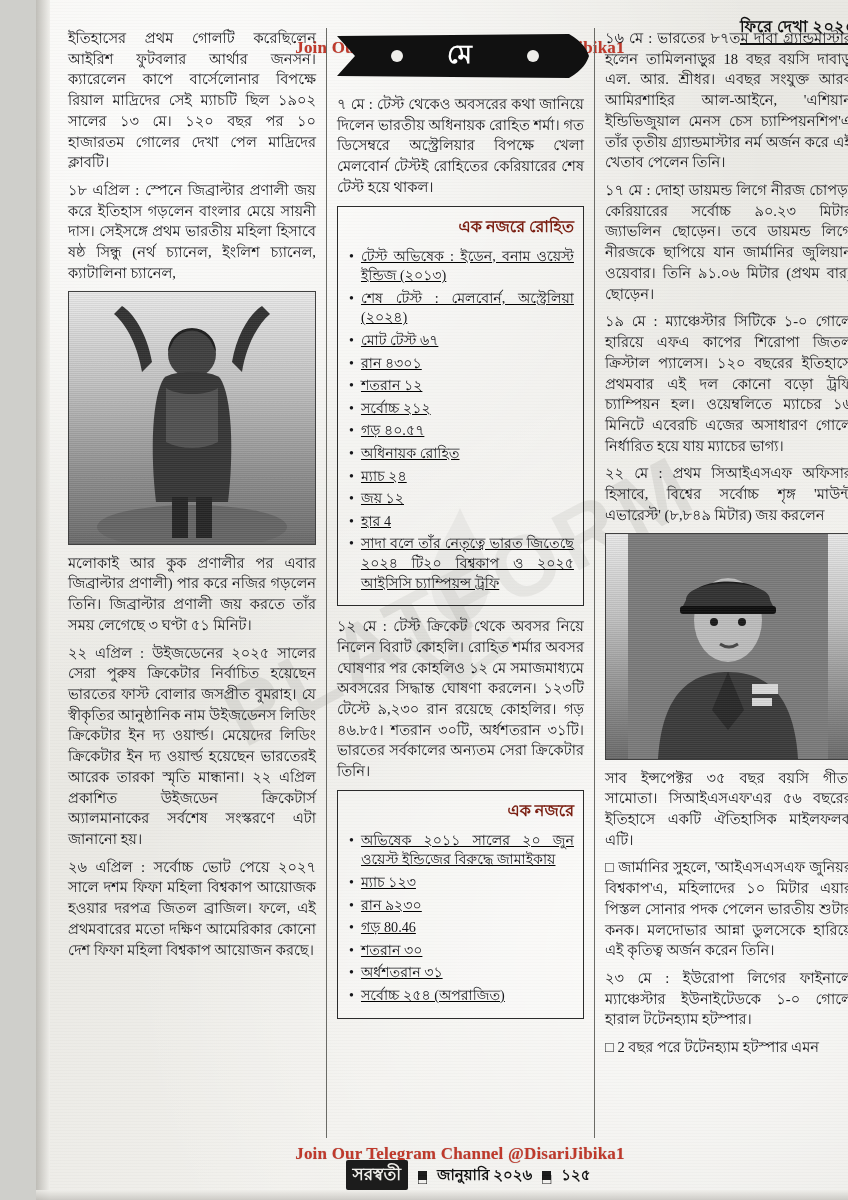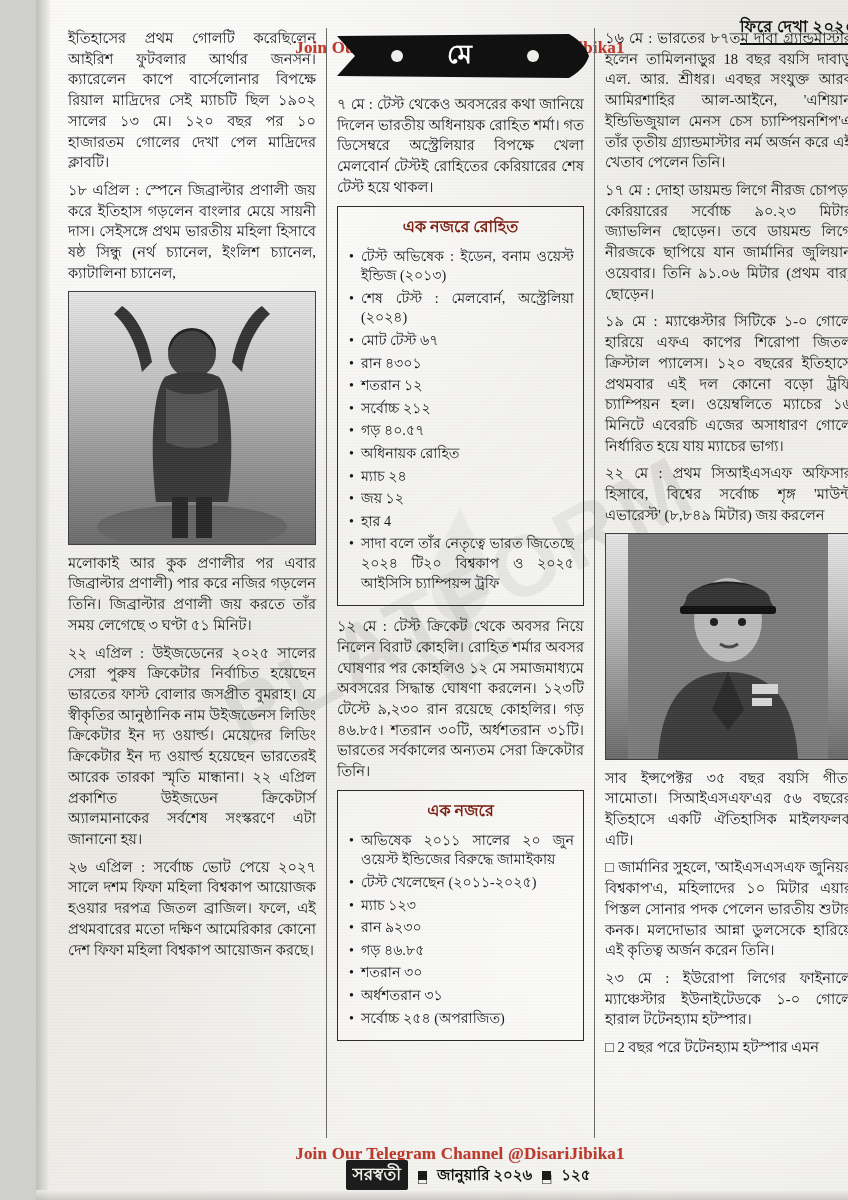--- a/index.html
+++ b/index.html
@@ -106,24 +106,24 @@
   }
 
   
   .box{
     border:1.5px solid #2b2b2b;
     padding:7px 9px 9px 9px;
     margin:8px 0 10px 0;
     background:rgba(255,255,255,.25);
   }
   .box h4{
-    margin:0 0 6px 0;text-align:center;font-size:16px;font-weight:bold;
+    margin:0 0 6px 0;text-align:right;font-size:16px;font-weight:bold;
     color:#7a1f12;
   }
-  .box ul{margin:0;padding:0;list-style:none;}
+  .box ul{margin:0;padding:0;list-style:none;text-decoration:underline;}
   .box li{
     font-size:14.2px;line-height:1.38;margin:0 0 3px 0;
     padding-left:14px;position:relative;color:#16161a;text-align:justify;
   }
   .box li:before{
     content:"\2022";position:absolute;left:2px;top:0;font-size:14px;
   }
 
   
   .photo{
@@ -235,24 +235,23 @@
           <li>সাদা বলে তাঁর নেতৃত্বে ভারত জিতেছে ২০২৪ টি২০ বিশ্বকাপ ও ২০২৫ আইসিসি চ্যাম্পিয়ন্স ট্রফি</li>
         </ul>
       </div>
 
       <p class="bn">১২ মে : টেস্ট ক্রিকেট থেকে অবসর নিয়ে নিলেন বিরাট কোহলি। রোহিত শর্মার অবসর ঘোষণার পর কোহলিও ১২ মে সমাজমাধ্যমে অবসরের সিদ্ধান্ত ঘোষণা করলেন। ১২৩টি টেস্টে ৯,২৩০ রান রয়েছে কোহলির। গড় ৪৬.৮৫। শতরান ৩০টি, অর্ধশতরান ৩১টি। ভারতের সর্বকালের অন্যতম সেরা ক্রিকেটার তিনি।</p>
 
       <div class="box">
         <h4>এক নজরে</h4>
         <ul>
           <li>অভিষেক ২০১১ সালের ২০ জুন ওয়েস্ট ইন্ডিজের বিরুদ্ধে জামাইকায়</li>
-          <li>টেস্ট খেলেছেন (২০১১-২০২৫)</li>
           <li>ম্যাচ ১২৩</li>
           <li>রান ৯২৩০</li>
-          <li>গড় ৪৬.৮৫</li>
+          <li>গড় 80.46</li>
           <li>শতরান ৩০</li>
           <li>অর্ধশতরান ৩১</li>
           <li>সর্বোচ্চ ২৫৪ (অপরাজিত)</li>
         </ul>
       </div>
     </div>
 
     <div class="col">
       <p class="bn">১৬ মে : ভারতের ৮৭তম দাবা গ্র্যান্ডমাস্টার হলেন তামিলনাড়ুর 18 বছর বয়সি দাবাড়ু এল. আর. শ্রীধর। এবছর সংযুক্ত আরব আমিরশাহির আল-আইনে, 'এশিয়ান ইন্ডিভিজুয়াল মেনস চেস চ্যাম্পিয়নশিপ'এ তাঁর তৃতীয় গ্র্যান্ডমাস্টার নর্ম অর্জন করে এই খেতাব পেলেন তিনি।</p>
       <p class="bn">১৭ মে : দোহা ডায়মন্ড লিগে নীরজ চোপড়া কেরিয়ারের সর্বোচ্চ ৯০.২৩ মিটার জ্যাভলিন ছোড়েন। তবে ডায়মন্ড লিগে নীরজকে ছাপিয়ে যান জার্মানির জুলিয়ান ওয়েবার। তিনি ৯১.০৬ মিটার (প্রথম বার) ছোড়েন।</p>

